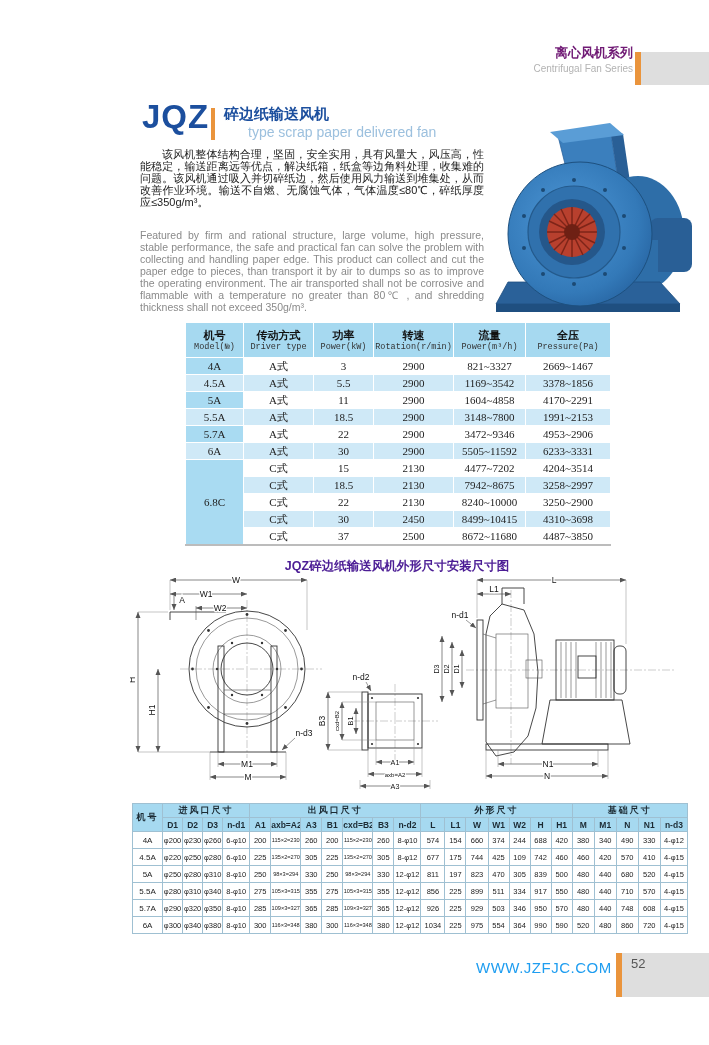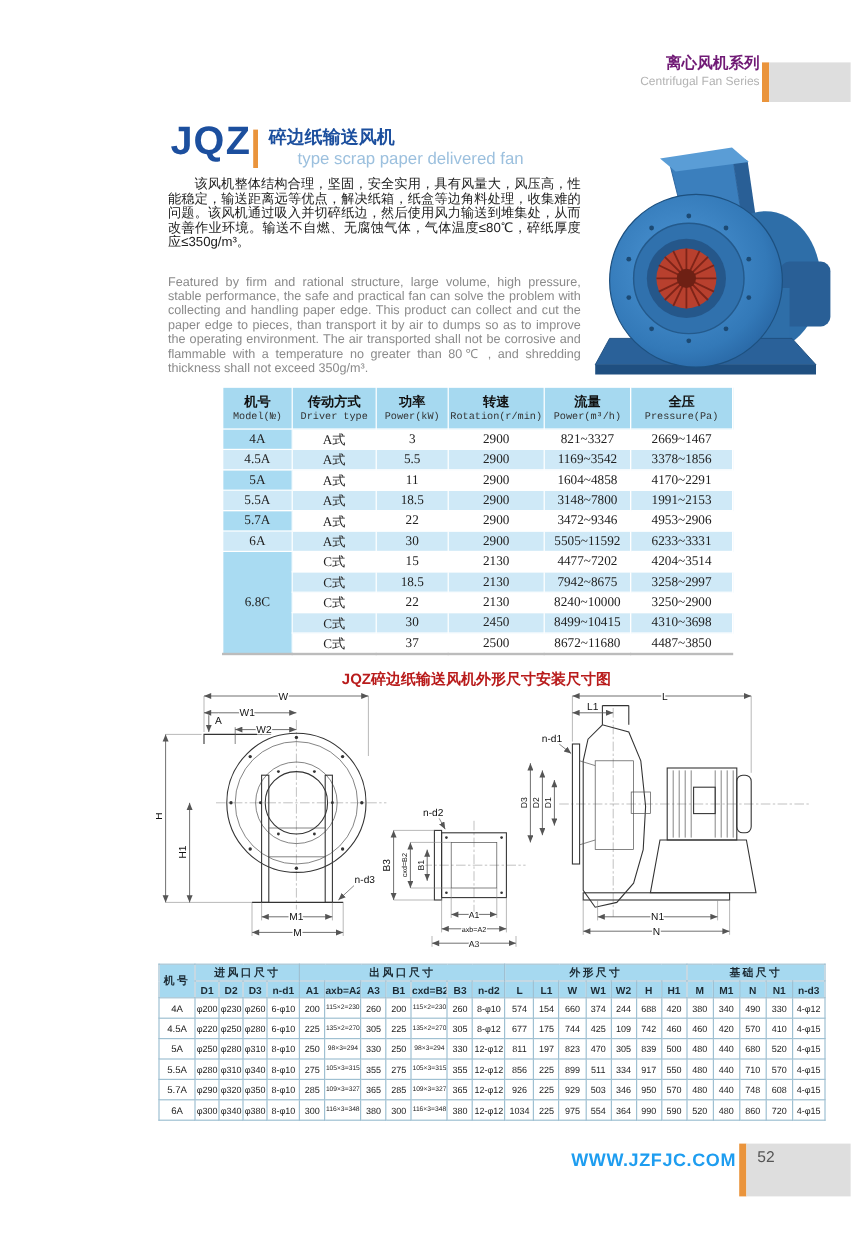--- a/index.html
+++ b/index.html
@@ -30,21 +30,21 @@
         border-bottom:2px solid #bcbcbc;}
   #spec th,#spec td{border:1.5px solid #ffffff;text-align:center;vertical-align:middle;padding:0;}
   #spec thead th{background:#a6d9f0;height:34px;}
   #spec .zh{font-size:11px;font-weight:bold;color:#111;line-height:13px;}
   #spec .en{font-size:8.5px;font-weight:normal;color:#333;line-height:10px;font-family:Liberation Mono, monospace;}
   #spec tbody td{height:16px;font-family:"Liberation Serif",serif;font-size:11px;color:#222;background:#fff;}
   #spec tbody tr.alt td{background:#cfe9f7;}
   #spec tbody td.mcell{background:#a9dbf2;}
 
   #caption{left:137px;top:558px;width:520px;text-align:center;font-size:12.5px;
-           font-weight:bold;color:#b91c1c;}
+           font-weight:bold;color:#4c1d95;}
 
   
   #drawing{left:130px;top:572px;}
   .out{stroke:#333;stroke-width:0.9;fill:none;}
   .thin{stroke:#555;stroke-width:0.6;fill:none;}
   .dim{stroke:#555;stroke-width:0.7;fill:none;}
   .ext{stroke:#888;stroke-width:0.5;fill:none;}
   .cl{stroke:#999;stroke-width:0.5;fill:none;stroke-dasharray:8 2 2 2;}
   .dl{font-size:8.5px;fill:#111;paint-order:stroke;stroke:#fff;stroke-width:2.5;
       font-family:"Liberation Sans",sans-serif;text-anchor:middle;}
@@ -60,21 +60,21 @@
   #dims thead th{background:#a6d9f0;color:#1b2a33;}
   #dims tr.grow th{font-size:9px;font-weight:bold;height:13px;letter-spacing:2px;}
   #dims tr.crow th{font-size:8.5px;font-weight:bold;height:13px;letter-spacing:0;}
   #dims th.tinyh{font-size:5.8px;letter-spacing:0;}
   #dims th.mhead{font-size:9px;letter-spacing:0;}
   #dims tbody td{height:16px;font-size:7.5px;color:#222;background:#fff;}
   #dims tbody td.tiny{font-size:5.6px;}
   #dims tbody td.mcol{font-size:8px;}
 
   
-  #f-url{left:476px;top:959px;font-size:15px;font-weight:bold;color:#1e9df0;
+  #f-url{left:476px;top:959px;font-size:15px;font-weight:normal;color:#1e9df0;
          letter-spacing:0.5px;cursor:pointer;}
   #f-orange{left:616px;top:953px;width:6px;height:44px;background:#ea943c;}
   #f-gray{left:622px;top:953px;width:87px;height:44px;background:#dedede;}
   #f-page{left:631px;top:956px;font-size:13px;color:#555;}
 </style>
 </head>
 <body>
 
 <div class="abs" id="hdr-zh">离心风机系列</div>
 <div class="abs" id="hdr-en">Centrifugal Fan Series</div>

